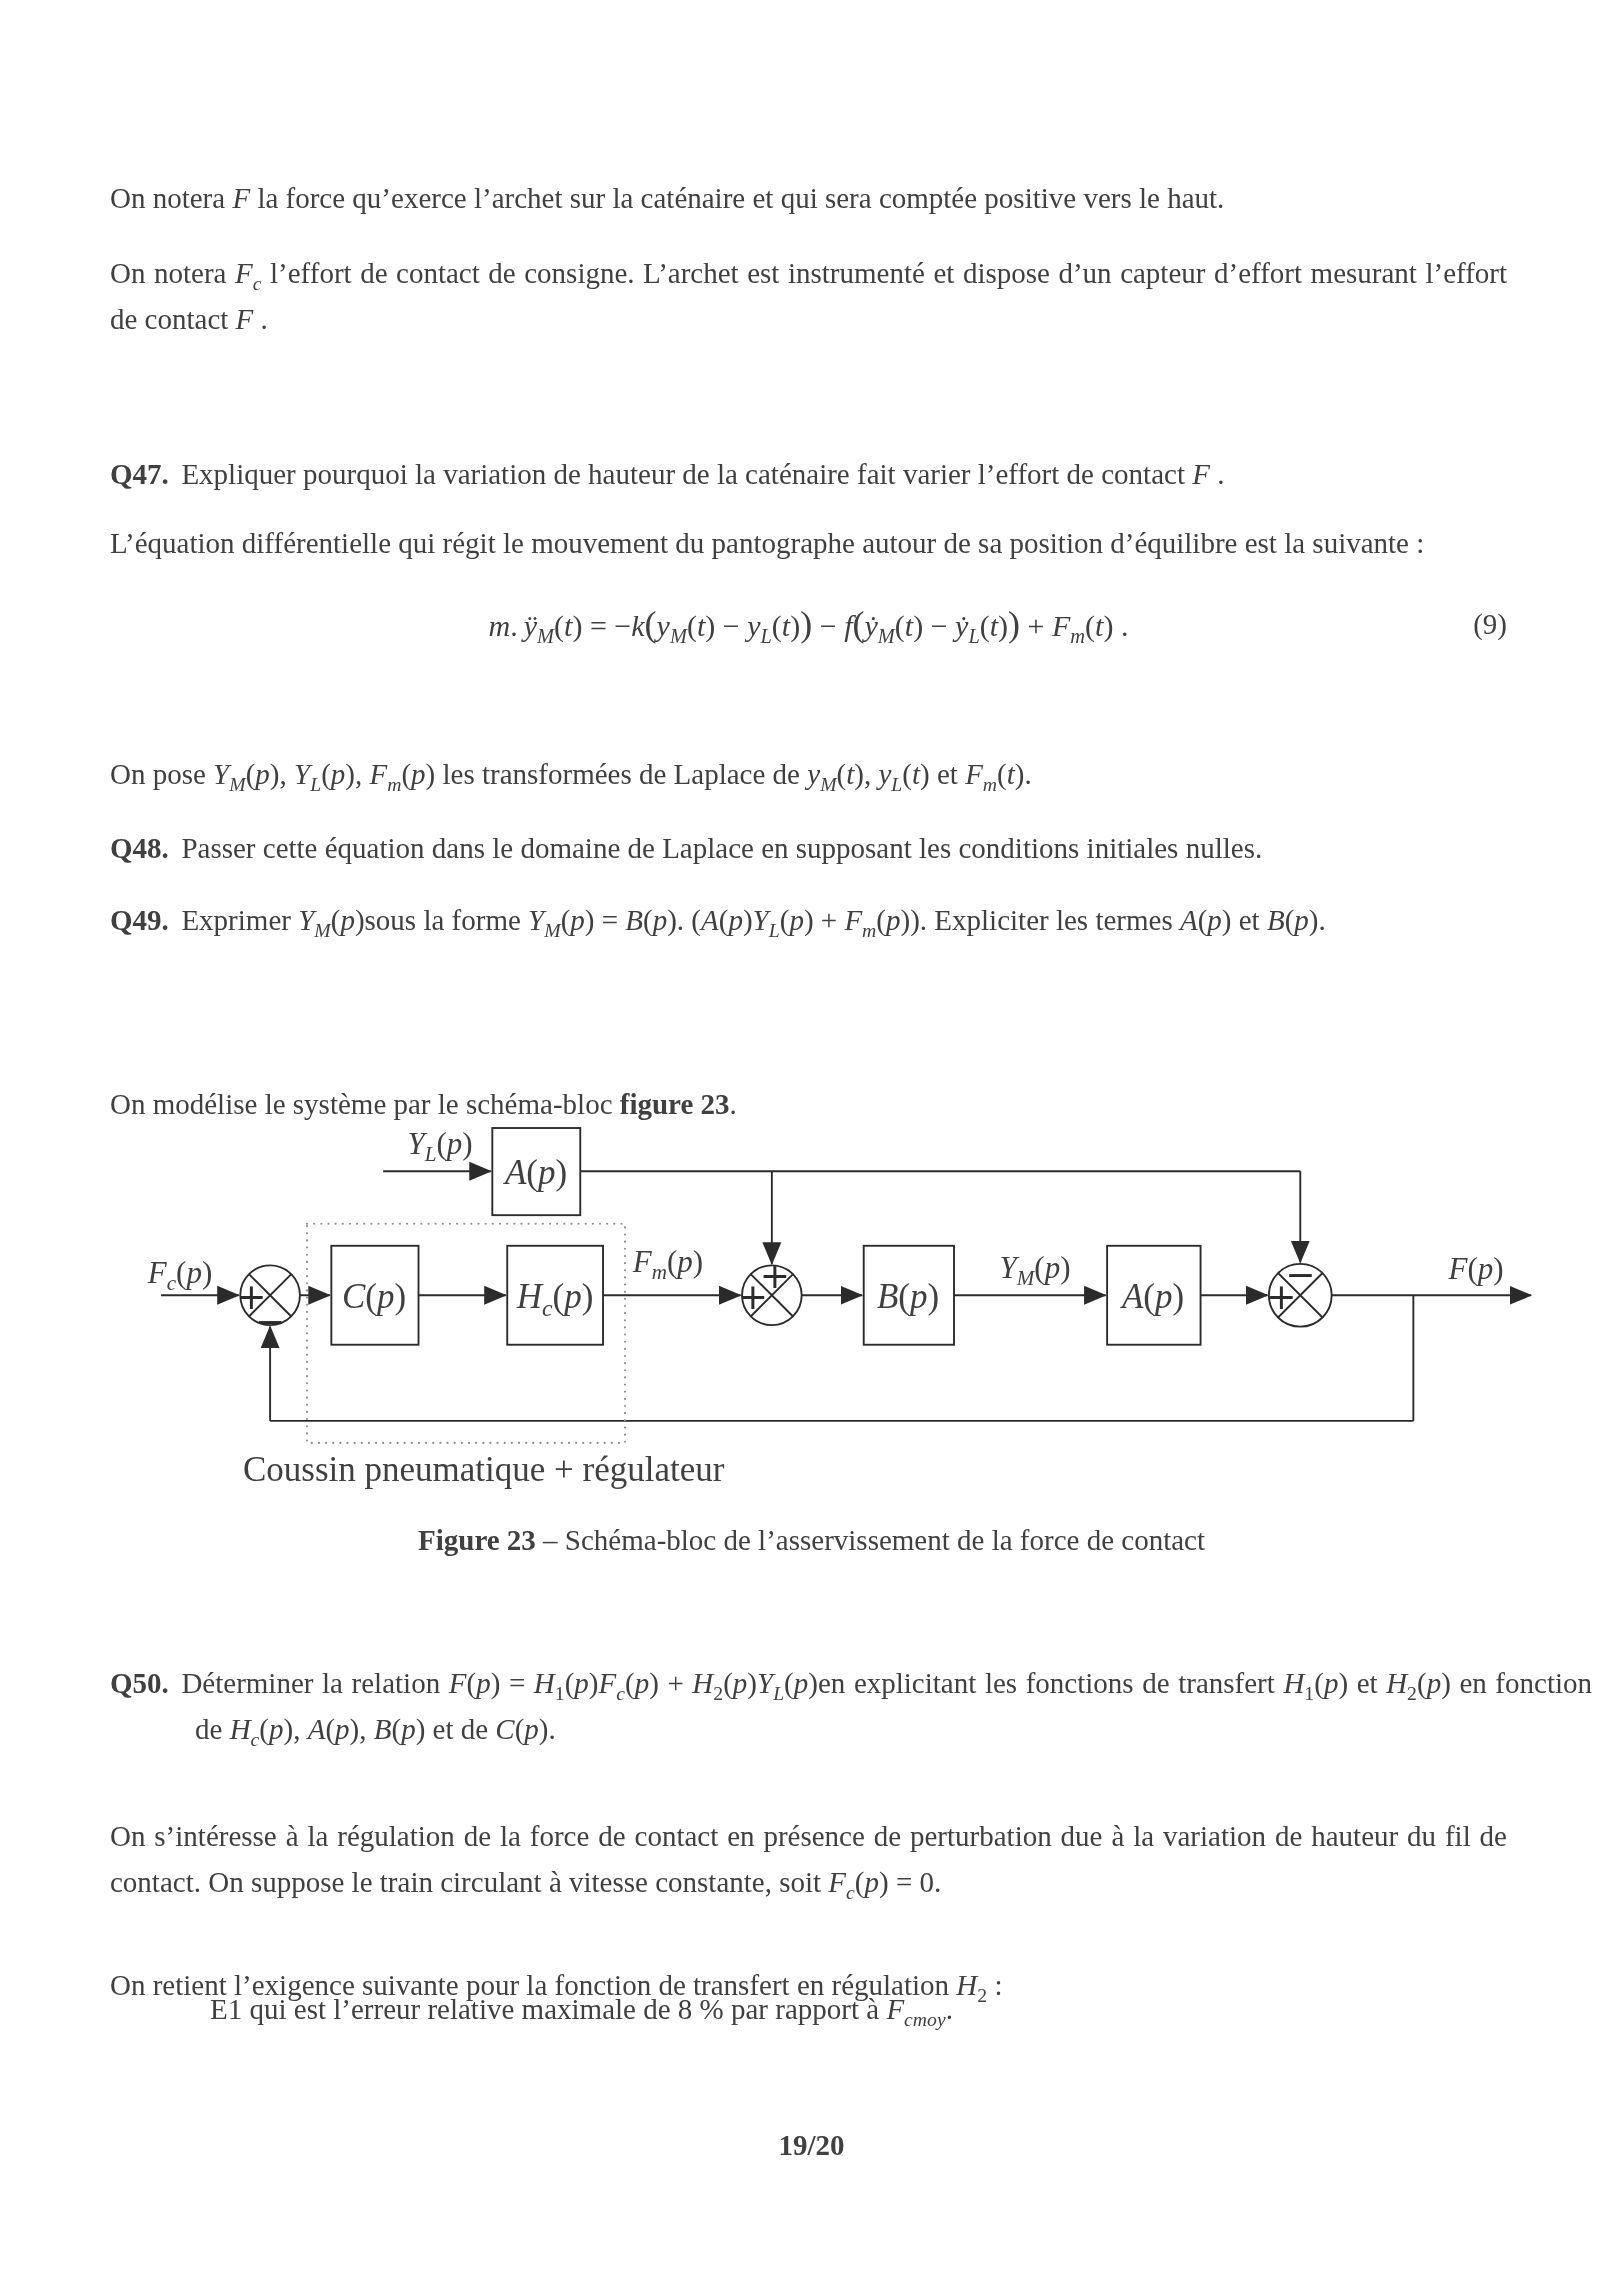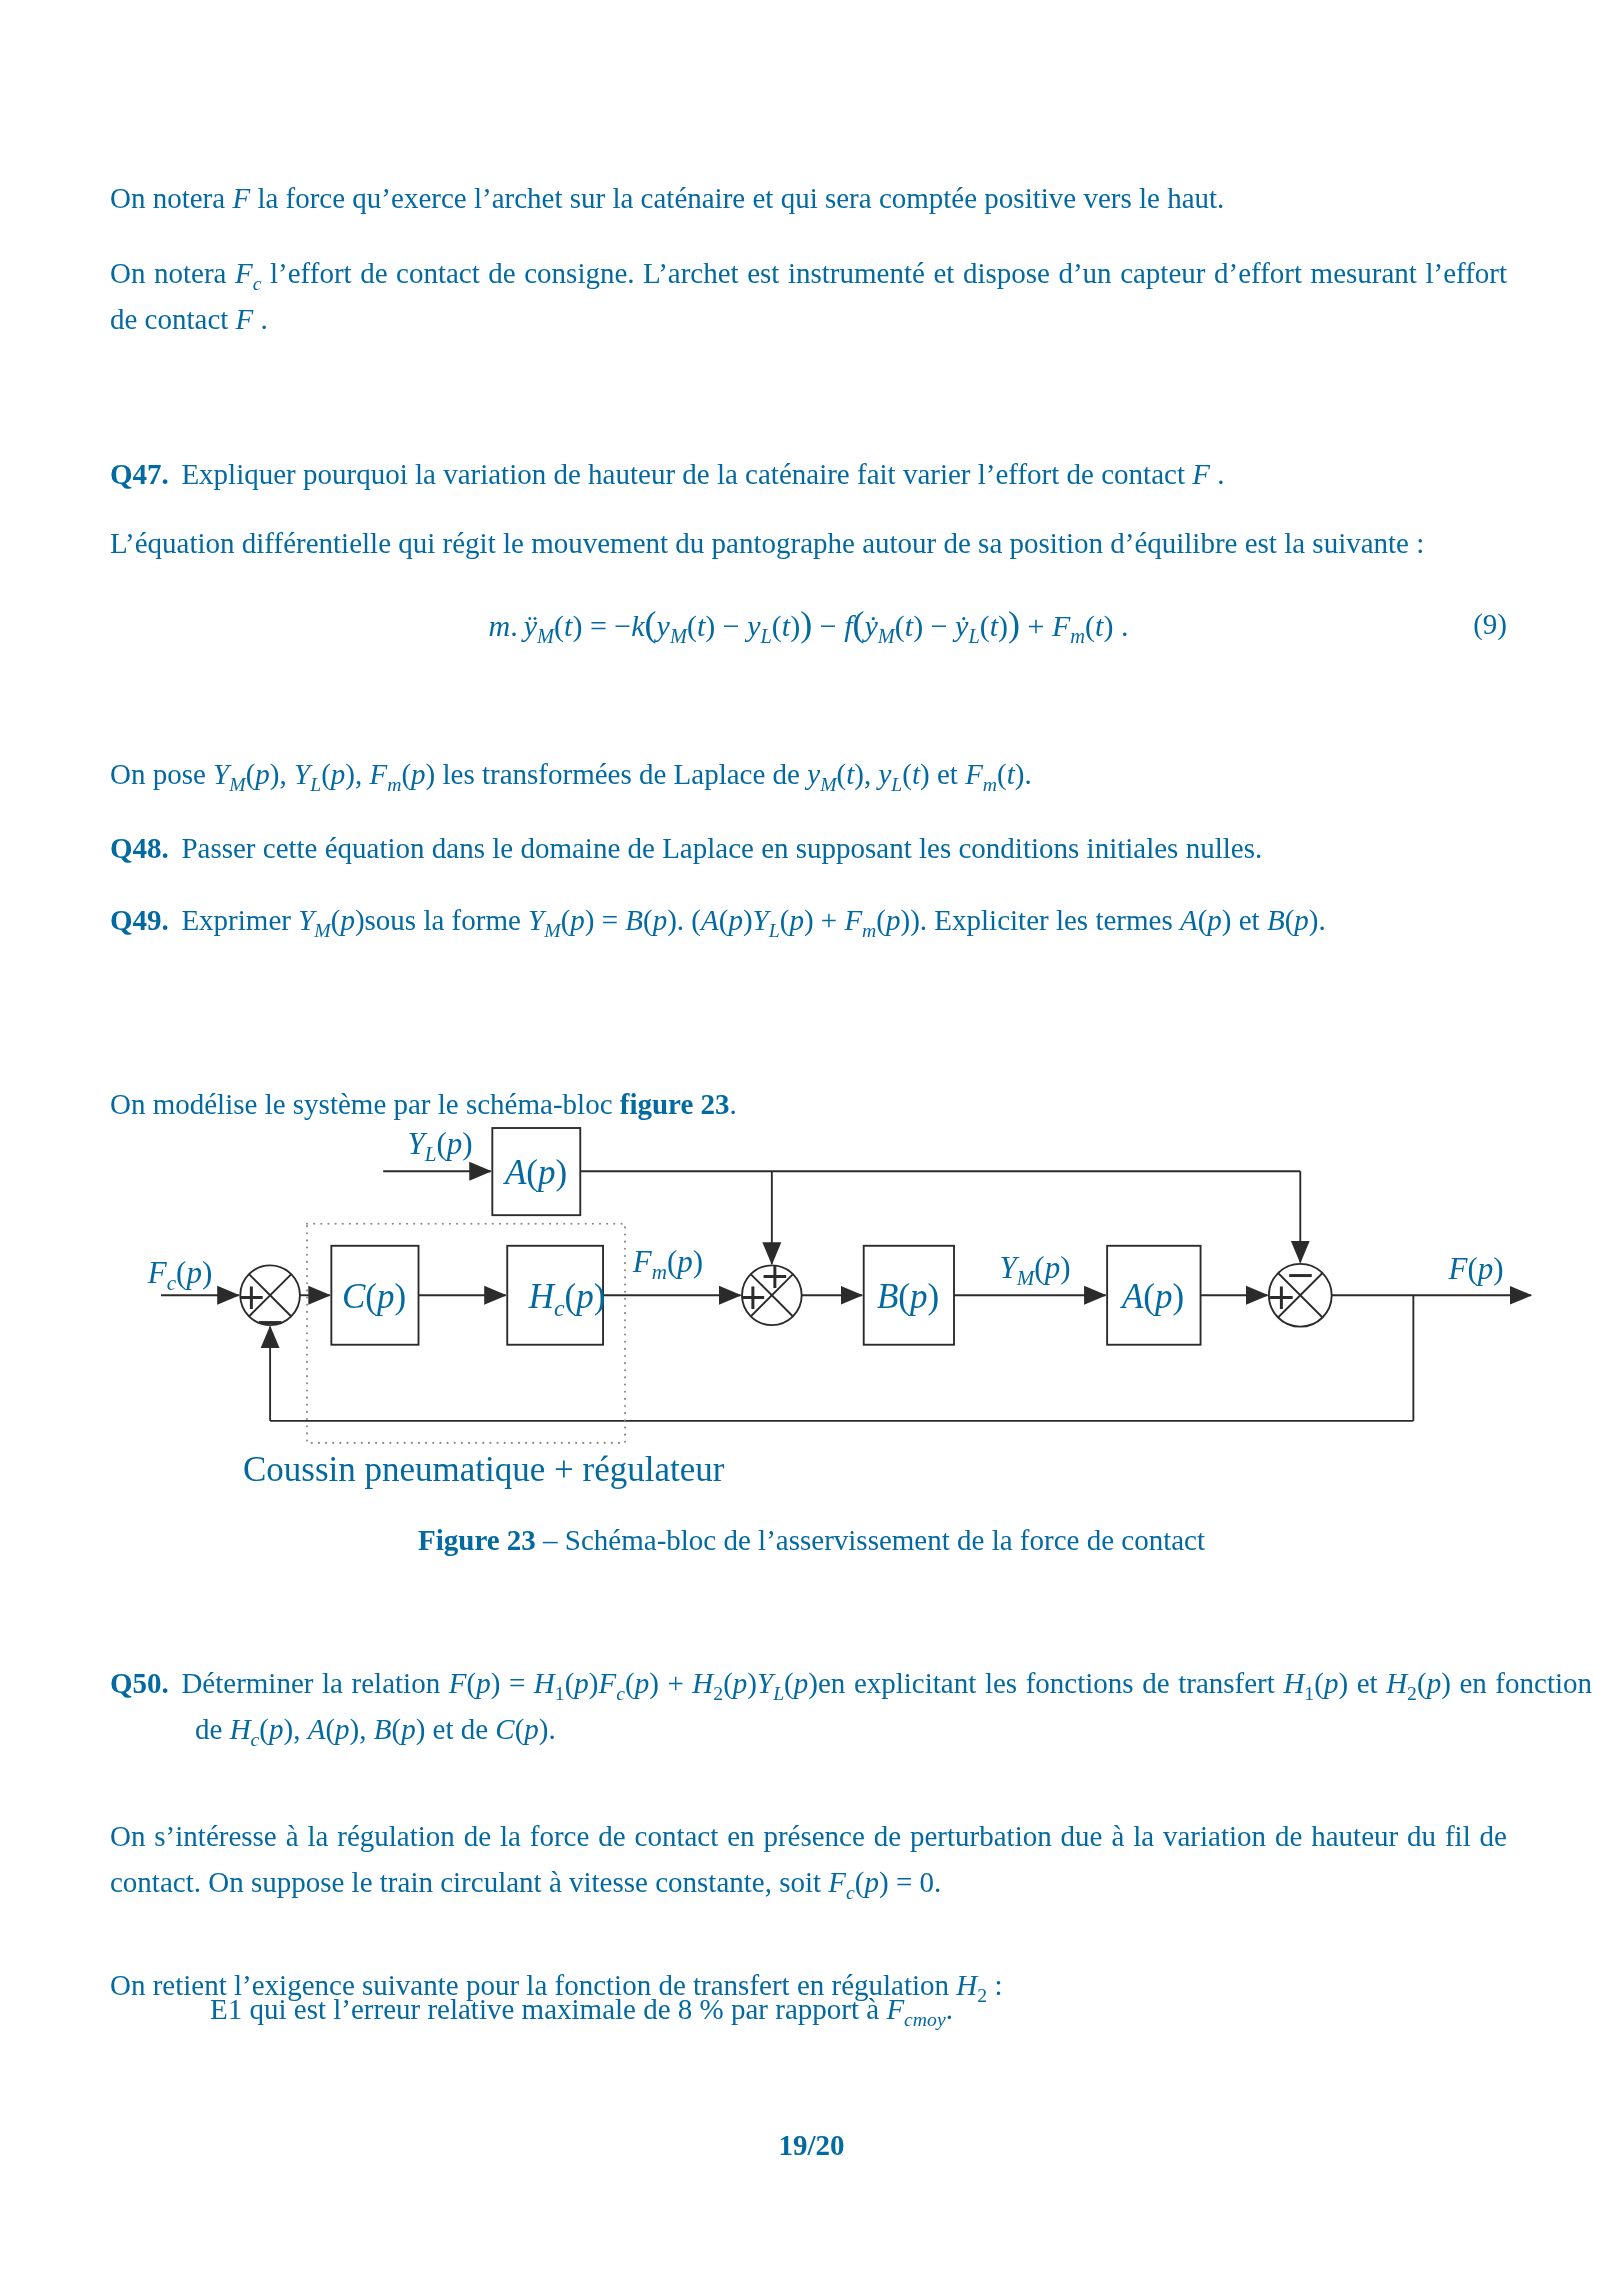--- a/index.html
+++ b/index.html
@@ -1,19 +1,19 @@
 <!DOCTYPE html>
 <html lang="fr" style="font-size:12.6px"><head>
 <meta charset="utf-8">
 <style>
   html,body { margin:0; padding:0; background:#ffffff; }
   .page {
     position:relative; width:1623px; height:2295px; background:#ffffff;
     font-family:"Liberation Serif","DejaVu Serif",serif;
-    color:#0369a1; font-size:29px;
+    color:#404040; font-size:29px;
   }
   .tb { position:absolute; left:110px; width:1397px; line-height:46px; }
   .just { text-align:justify; }
   .q { padding-left:85px; text-indent:-85px; }
   .qnum { font-weight:bold; margin-right:12.6px; }
   sub { font-size:68%; line-height:0; }
   .bp { font-size:120%; }
   .eqrow { position:absolute; left:110px; width:1397px; top:601px; line-height:46px; }
   .eqbody { display:block; text-align:center; font-size:30px; }
   .eqnum { position:absolute; right:0; top:0; }
@@ -106,21 +106,21 @@
         <text class="sgn" x="987" y="230">+</text>
         <text class="sgn" x="1632" y="257">+</text>
         <text class="sgn" x="1656" y="229">−</text>
       </g>
     </svg>
 
     <span class="lbl" style="left:440px; top:49px;"><i>Y<sub>L</sub></i>(<i>p</i>)</span>
     <span class="lbl blkLbl" style="left:536px; top:78px;"><i>A</i>(<i>p</i>)</span>
     <span class="lbl" style="left:180px; top:178px;"><i>F<sub>c</sub></i>(<i>p</i>)</span>
     <span class="lbl blkLbl" style="left:374px; top:202px;"><i>C</i>(<i>p</i>)</span>
-    <span class="lbl blkLbl" style="left:555px; top:202px;margin-left:12px;"><i>H<sub>c</sub></i>(<i>p</i>)</span>
+    <span class="lbl blkLbl" style="left:555px; top:202px;"><i>H<sub>c</sub></i>(<i>p</i>)</span>
     <span class="lbl" style="left:668px; top:167px;"><i>F<sub>m</sub></i>(<i>p</i>)</span>
     <span class="lbl blkLbl" style="left:908px; top:202px;"><i>B</i>(<i>p</i>)</span>
     <span class="lbl" style="left:1035px; top:173px;"><i>Y<sub>M</sub></i>(<i>p</i>)</span>
     <span class="lbl blkLbl" style="left:1153px; top:202px;"><i>A</i>(<i>p</i>)</span>
     <span class="lbl" style="left:1476px; top:174px;"><i>F</i>(<i>p</i>)</span>
     <span class="coussin">Coussin pneumatique + régulateur</span>
   </div>
 
   <div class="caption"><b>Figure 23</b><span> – Schéma-bloc de l’asservissement de la force de contact</span></div>
 

